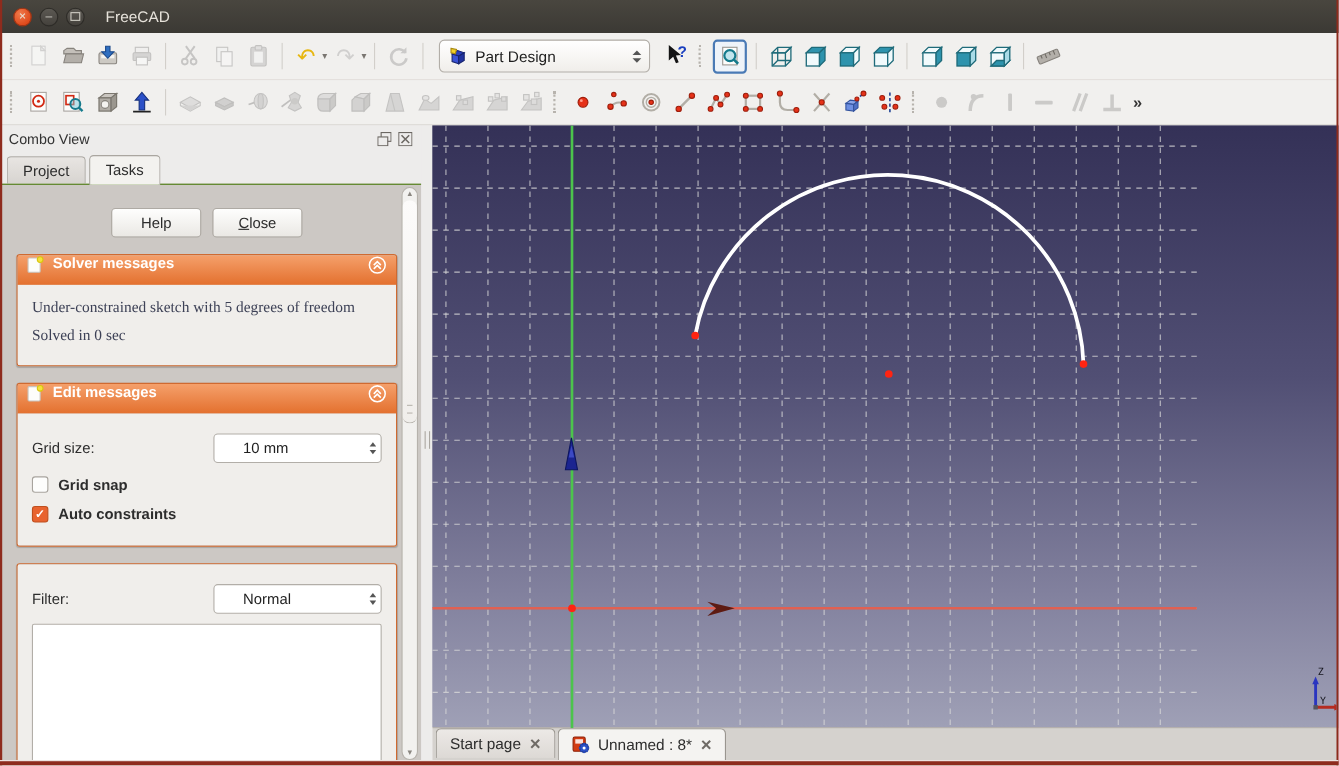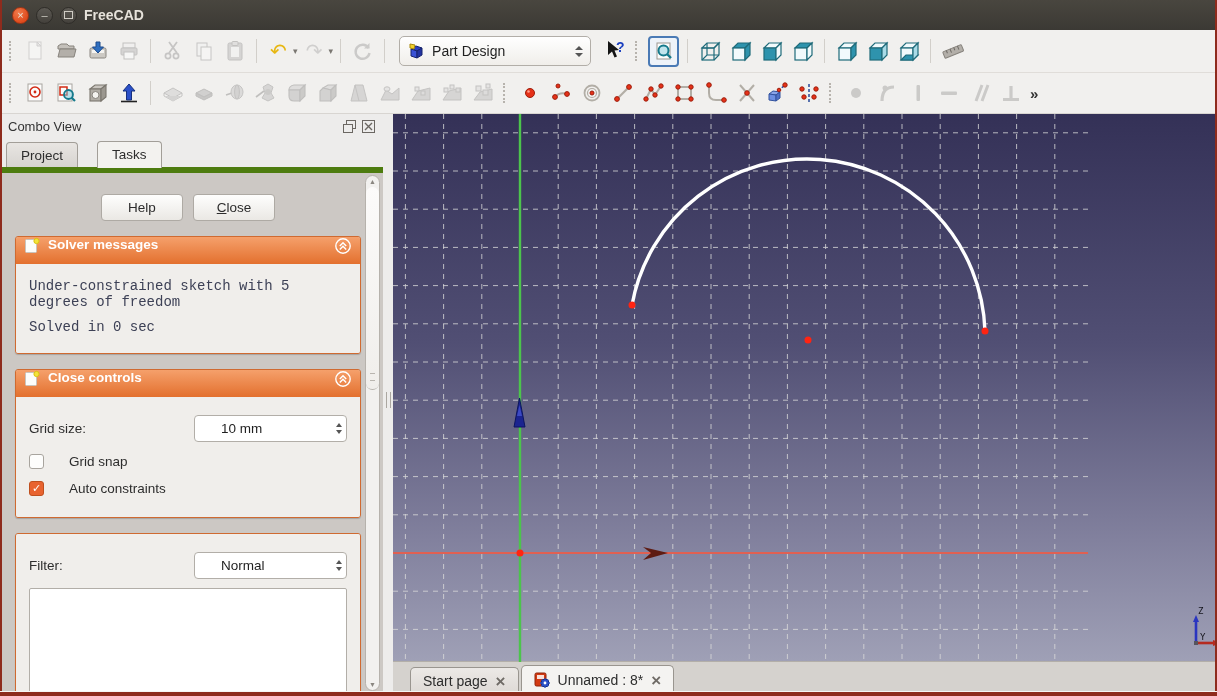--- a/index.html
+++ b/index.html
@@ -9,21 +9,21 @@
   .edge-l,.edge-r{position:absolute;top:0;bottom:0;width:2px;background:#8e2b1d;z-index:50;}
   .edge-l{left:0}.edge-r{right:0}
   .edge-b{position:absolute;left:0;right:0;bottom:0;height:4px;background:#8e2b1d;border-top:1px solid #f6f5f3;z-index:50;}
   
   .titlebar{height:30px;background:linear-gradient(#49463f,#3b3934);display:flex;align-items:center;padding-left:12px;gap:7px;}
   .winbtn{width:17px;height:17px;border-radius:50%;display:flex;align-items:center;justify-content:center;
           font-size:11px;line-height:1;color:#e8e4da;box-sizing:border-box;}
   .winbtn.close{background:radial-gradient(circle at 35% 30%,#f07a4b,#df4b1d 70%);border:1px solid #a33413;}
   .winbtn.min,.winbtn.max{background:linear-gradient(#5c5953,#44413c);border:1px solid #2e2c28;color:#cfccc4;}
   .winbtn.max span{width:7px;height:6px;border:1px solid #cfccc4;display:block;}
-  .title-text{color:#e6e2da;font-weight:bold;font-size:14px;}
+  .title-text{margin-left:12px;color:#e6e2da;font-weight:normal;font-size:14px;}
   
   .tbrow{display:flex;align-items:center;background:#f1f0ee;padding:0 4px;}
   .tbrow.r1{height:42px;border-bottom:1px solid #e0ddd9;}
   .tbrow.r2{height:40px;border-bottom:1px solid #d8d5d1;}
   .ti{width:27px;height:27px;display:flex;align-items:center;justify-content:center;border-radius:3px;flex:0 0 auto;margin:0 2px;}
   .ti svg{display:block}
   .dis{opacity:.42;filter:grayscale(.9);}
   .sep{width:1px;height:24px;background:#d2cfca;margin:0 6px;flex:0 0 auto;}
   .grip{width:4px;height:20px;border-left:2px dotted #b7b3ad;margin:0 5px;flex:0 0 auto;}
   .caret{font-size:9px;color:#7a7671;margin:0 1px 0 -1px;}
@@ -34,41 +34,41 @@
   .spin{margin-left:auto;display:flex;flex-direction:column;gap:3px;align-items:center;}
   .spin i{width:0;height:0;border-left:4px solid transparent;border-right:4px solid transparent;display:block;}
   .spin .up{border-bottom:4px solid #555;} .spin .dn{border-top:4px solid #555;}
   .fitall{border:2px solid #4a7ab5;background:#eef3f9;border-radius:4px;}
   .more{font-size:15px;font-weight:bold;color:#333;margin-left:4px;}
   
   .main{display:flex;height:580px;}
   .dock{width:383px;display:flex;flex-direction:column;background:#edeceb;}
   .dock-header{height:24px;display:flex;align-items:center;padding:0 8px;font-size:13px;color:#333;}
   .dock-header .dicons{margin-left:auto;display:flex;gap:6px;}
-  .dock-tabs{height:29px;display:flex;align-items:flex-end;padding-left:6px;gap:19px;}
+  .dock-tabs{height:29px;display:flex;align-items:flex-end;padding-left:6px;gap:3px;}
   .tab{padding:5px 14px 4px;font-size:13.5px;color:#2d2d2d;background:linear-gradient(#e8e5e2,#d7d4d0);
        border:1px solid #a29e98;border-bottom:none;border-radius:4px 4px 0 0;}
   .tab.active{background:#f3f2ef;position:relative;z-index:3;margin-bottom:-1px;padding-bottom:6px;}
-  .tasks-wrap{flex:1;background:#ccc8c4;border-top:6px solid #4d7c0f;position:relative;overflow:hidden;}
+  .tasks-wrap{flex:1;background:#ccc8c4;border-top:1px solid #4d7c0f;position:relative;overflow:hidden;}
   .tasks-content{position:absolute;left:0;top:0;right:20px;bottom:0;padding:0 2px 0 15px;}
   .btnrow{display:flex;justify-content:center;gap:10px;margin-top:21px;}
   .btn{min-width:82px;height:27px;border:1px solid #aeaaa4;border-radius:4px;font-size:13.5px;color:#2c2c2c;
        background:linear-gradient(#fefefd,#eae8e4);}
   .btn.ak::first-letter{text-decoration:underline;}
   .section{margin-top:15px;border-radius:3px;overflow:hidden;border:1px solid #cf6a31;box-shadow:0 1px 1px rgba(0,0,0,.18);}
   .shead{height:27px;display:flex;align-items:flex-start;gap:8px;padding:0 8px;color:#fff;font-weight:bold;font-size:13.5px;
          background:linear-gradient(#f5a06b,#e3702e);}
   .shead .collapse{margin-left:auto;}
   .sbody{background:#f0eeeb;padding:9px 11px;font-size:13.5px;color:#2d2d2d;}
-  .solver-line{font-family:Liberation Mono, monospace;color:#3d4156;font-size:14px;margin:5px 0 9px 2px;}
+  .solver-line{font-family:Liberation Serif, serif;color:#3d4156;font-size:14px;margin:5px 0 9px 2px;}
   .frow{display:flex;align-items:center;margin:9px 2px;}
   .combo{margin-left:auto;width:153px;height:27px;box-sizing:border-box;background:#fff;border:1px solid #b2aea8;
          border-radius:4px;display:flex;align-items:center;padding:0 4px 0 26px;font-size:13.5px;color:#1f1f1f;}
   .combo .spin i{border-left-width:3.5px;border-right-width:3.5px;}
-  .cbrow{display:flex;align-items:center;gap:25px;margin:12px 2px;}
+  .cbrow{display:flex;align-items:center;gap:9px;margin:12px 2px;font-weight:bold;}
   .checkbox{width:15px;height:15px;box-sizing:border-box;border:1px solid #a8a49e;border-radius:3px;background:#fdfdfc;
             display:flex;align-items:center;justify-content:center;font-size:11px;color:#fff;}
   .checkbox.checked{background:#e8632f;border-color:#bf4f1e;}
   .listbox{margin:4px 2px 0 2px;height:148px;background:#fff;border:1px solid #b2aea8;border-radius:2px;}
   
   .vscroll{position:absolute;top:2px;right:3px;bottom:3px;width:15px;background:#f2f1ef;border:1px solid #b6b2ac;
            border-radius:8px;box-sizing:border-box;}
   .vscroll .arr{position:absolute;left:0;right:0;text-align:center;font-size:7px;color:#8a8680;}
   .vscroll .arr.up{top:2px;} .vscroll .arr.dn{bottom:2px;}
   .vthumb{position:absolute;left:0px;right:0px;top:11px;height:202px;background:linear-gradient(#fcfbfa,#f0eeeb);
@@ -77,21 +77,21 @@
                  border-top:1px solid #b9b5af;border-bottom:1px solid #b9b5af;}
   .splitter{width:10px;background:#edeceb;position:relative;}
   .splitter::after{content:"";position:absolute;left:3px;top:278px;height:16px;width:3px;
                    border-left:1px solid #aba7a1;border-right:1px solid #aba7a1;}
   
   .vpcol{flex:1;display:flex;flex-direction:column;min-width:0;}
   .viewport{height:548px;position:relative;background:linear-gradient(180deg,#343157 0%,#514f74 42%,#82819e 78%,#9fa0b6 100%);}
   .viewport svg{position:absolute;left:0;top:0;}
   .grid{stroke:#d9d9d9;stroke-width:1;stroke-dasharray:5 5;opacity:.8;}
   
-  .mditabbar{height:32px;background:#d5d2ce;border-top:1px solid #b3afa9;display:flex;align-items:flex-end;padding-left:17px;gap:2px;}
+  .mditabbar{height:32px;background:#d5d2ce;border-top:1px solid #b3afa9;display:flex;padding-left:3px;gap:2px;}
   .mtab{height:27px;box-sizing:border-box;display:flex;align-items:center;gap:8px;padding:0 12px;font-size:14px;color:#2d2d2d;
         background:linear-gradient(#ece9e6,#ddd9d5);border:1px solid #99958f;border-bottom:none;border-radius:5px 5px 0 0;}
   .mtab.active{background:#f4f3f1;height:29px;}
   .xclose{font-weight:bold;font-size:17px;color:#6f6b66;line-height:1;}
 </style>
 </head>
 <body>
 
 <div class="edge-l"></div>
 <div class="edge-r"></div>
@@ -550,21 +550,21 @@
             <div class="solver-line">Solved in 0 sec</div>
           </div>
         </div>
 
         <div class="section">
           <div class="shead">
             <svg width="16" height="17">
                 <rect x="1.5" y="2.5" width="11" height="13" rx="1" fill="#fdfdfb" stroke="#c8c4be"></rect>
                 <circle cx="12.5" cy="4" r="2.6" fill="#f3e23c" stroke="#d9c50f"></circle>
               </svg>
-            <span>Close controls</span>
+            <span>Edit messages</span>
             <svg class="collapse" width="18" height="18">
                 <circle cx="9" cy="9" r="7.2" fill="none" stroke="#fff" stroke-width="1.4"></circle>
                 <path d="M5.8 9 L9 5.8 L12.2 9 M5.8 12.5 L9 9.3 L12.2 12.5" fill="none" stroke="#fff" stroke-width="1.5"></path>
               </svg>
           </div>
           <div class="sbody">
             <div class="frow">
               <span>Grid size:</span>
               <span class="combo">
                 <span>10 mm</span>

